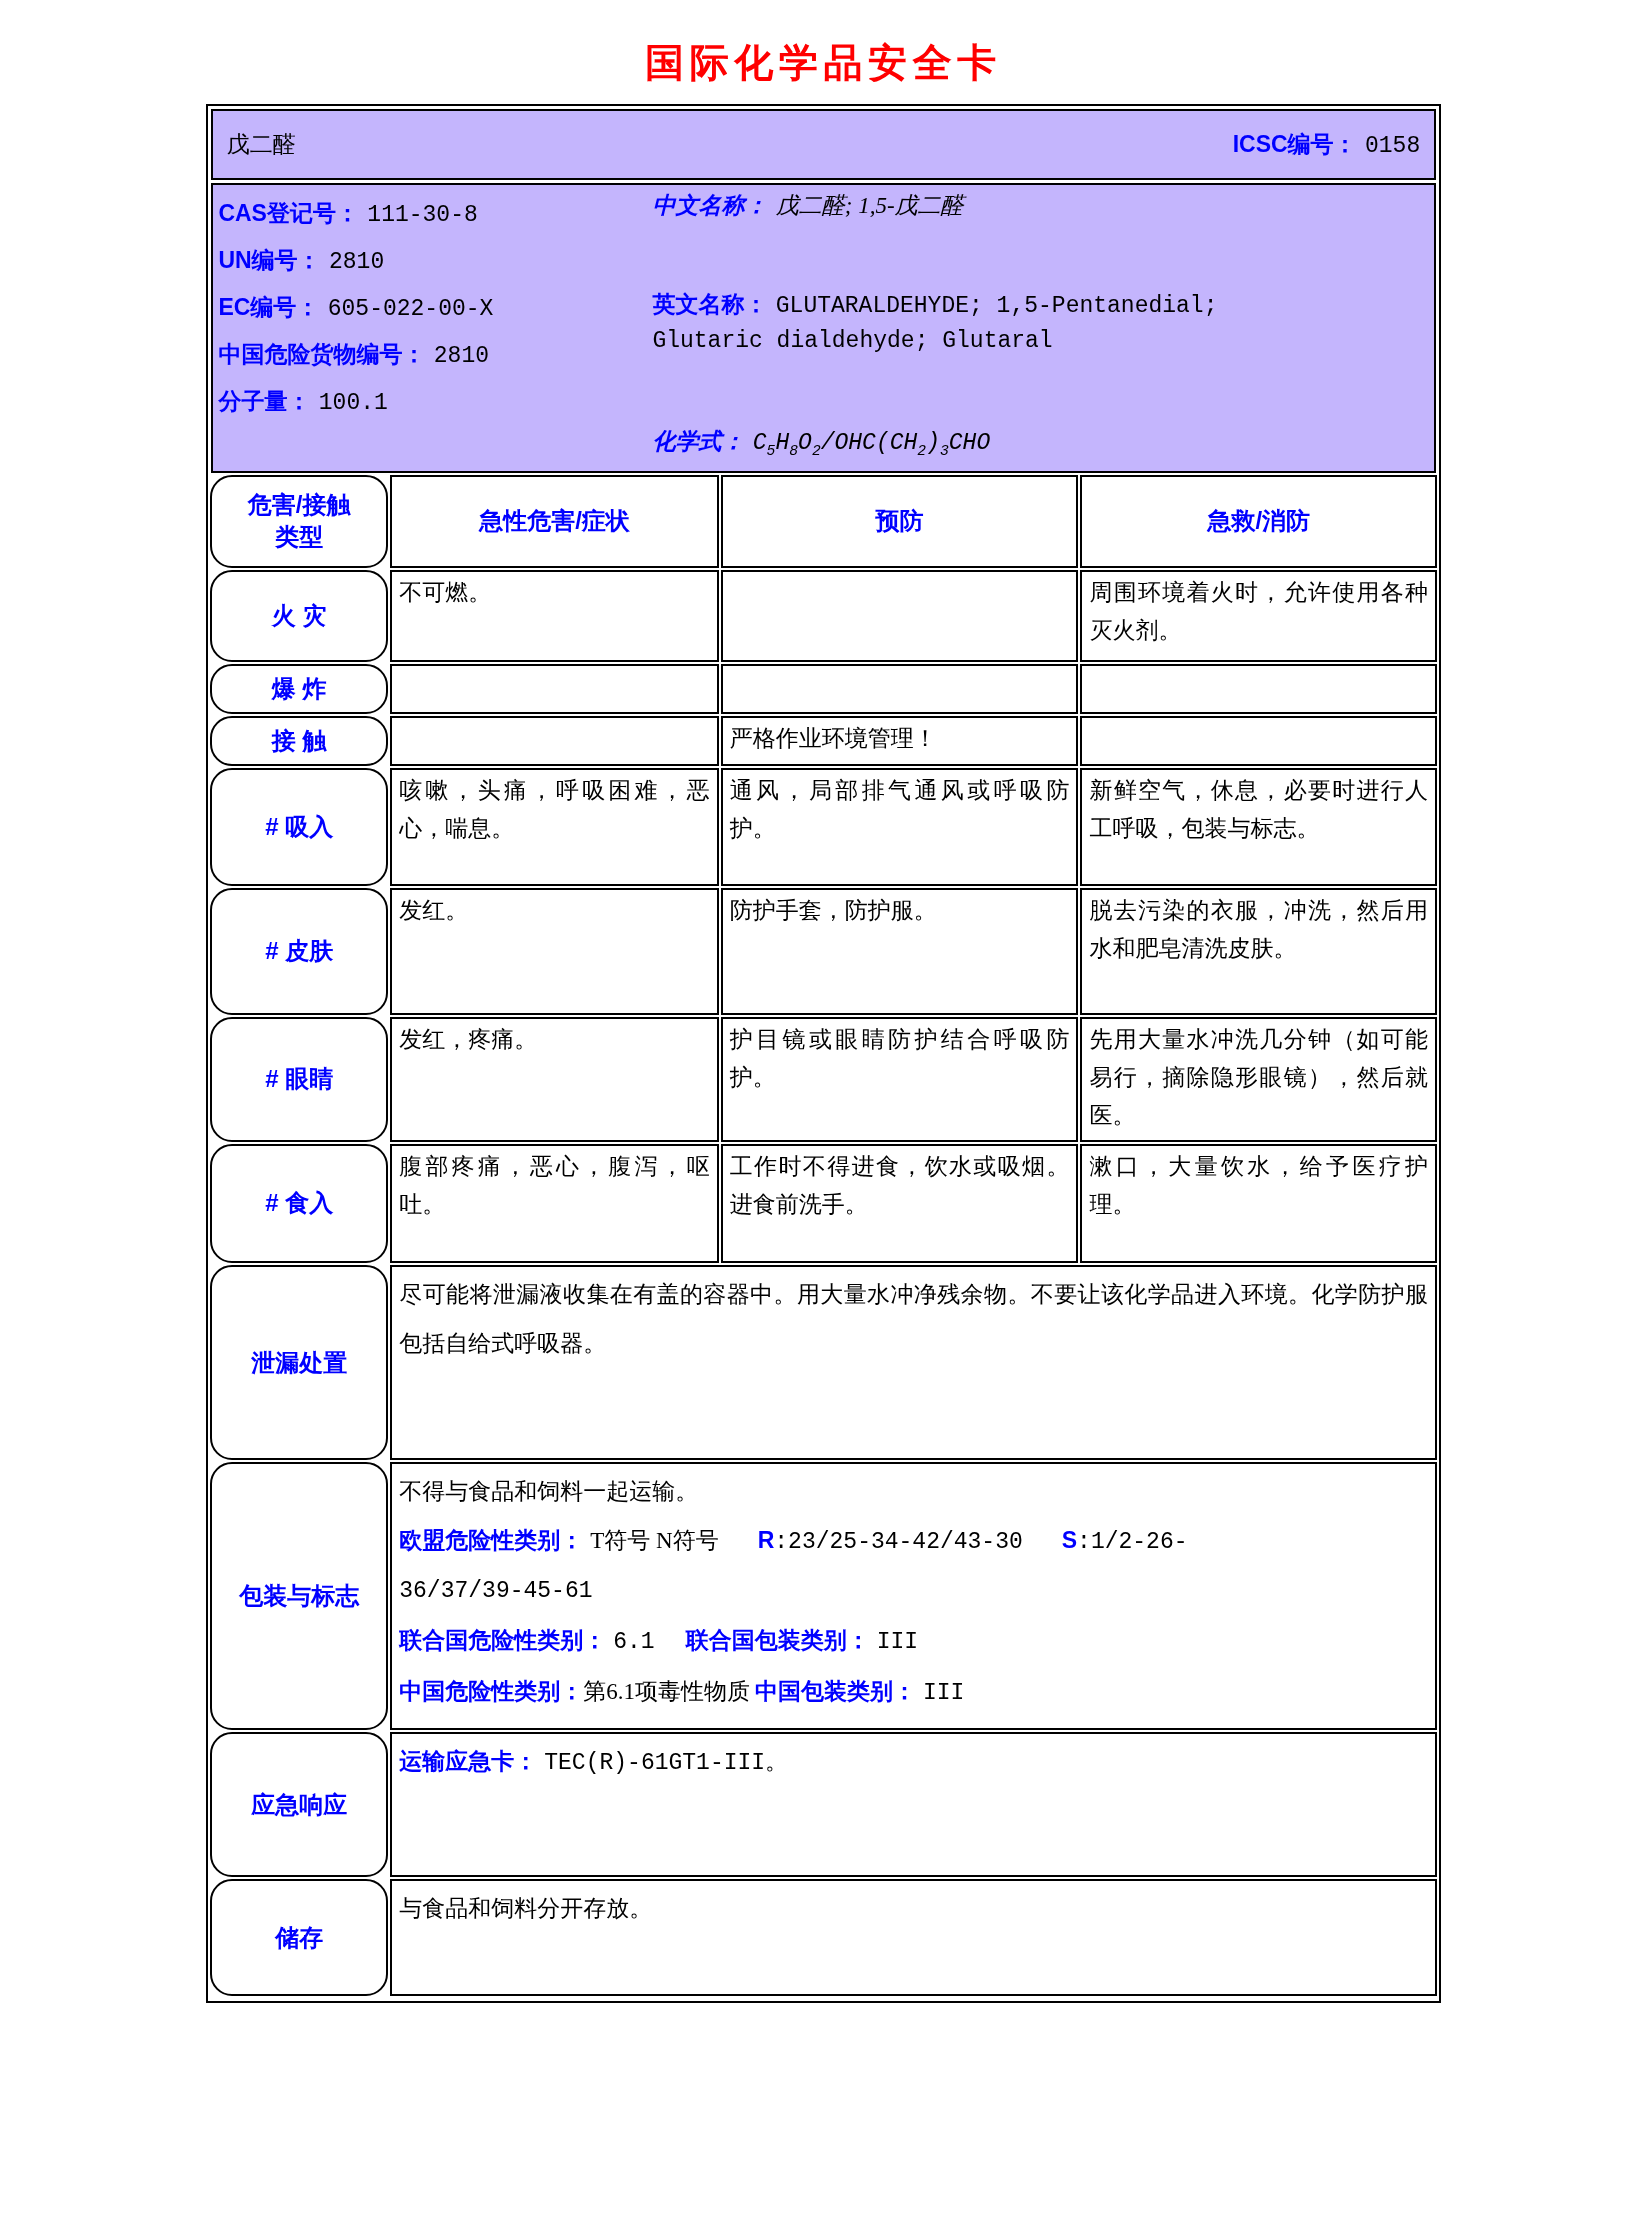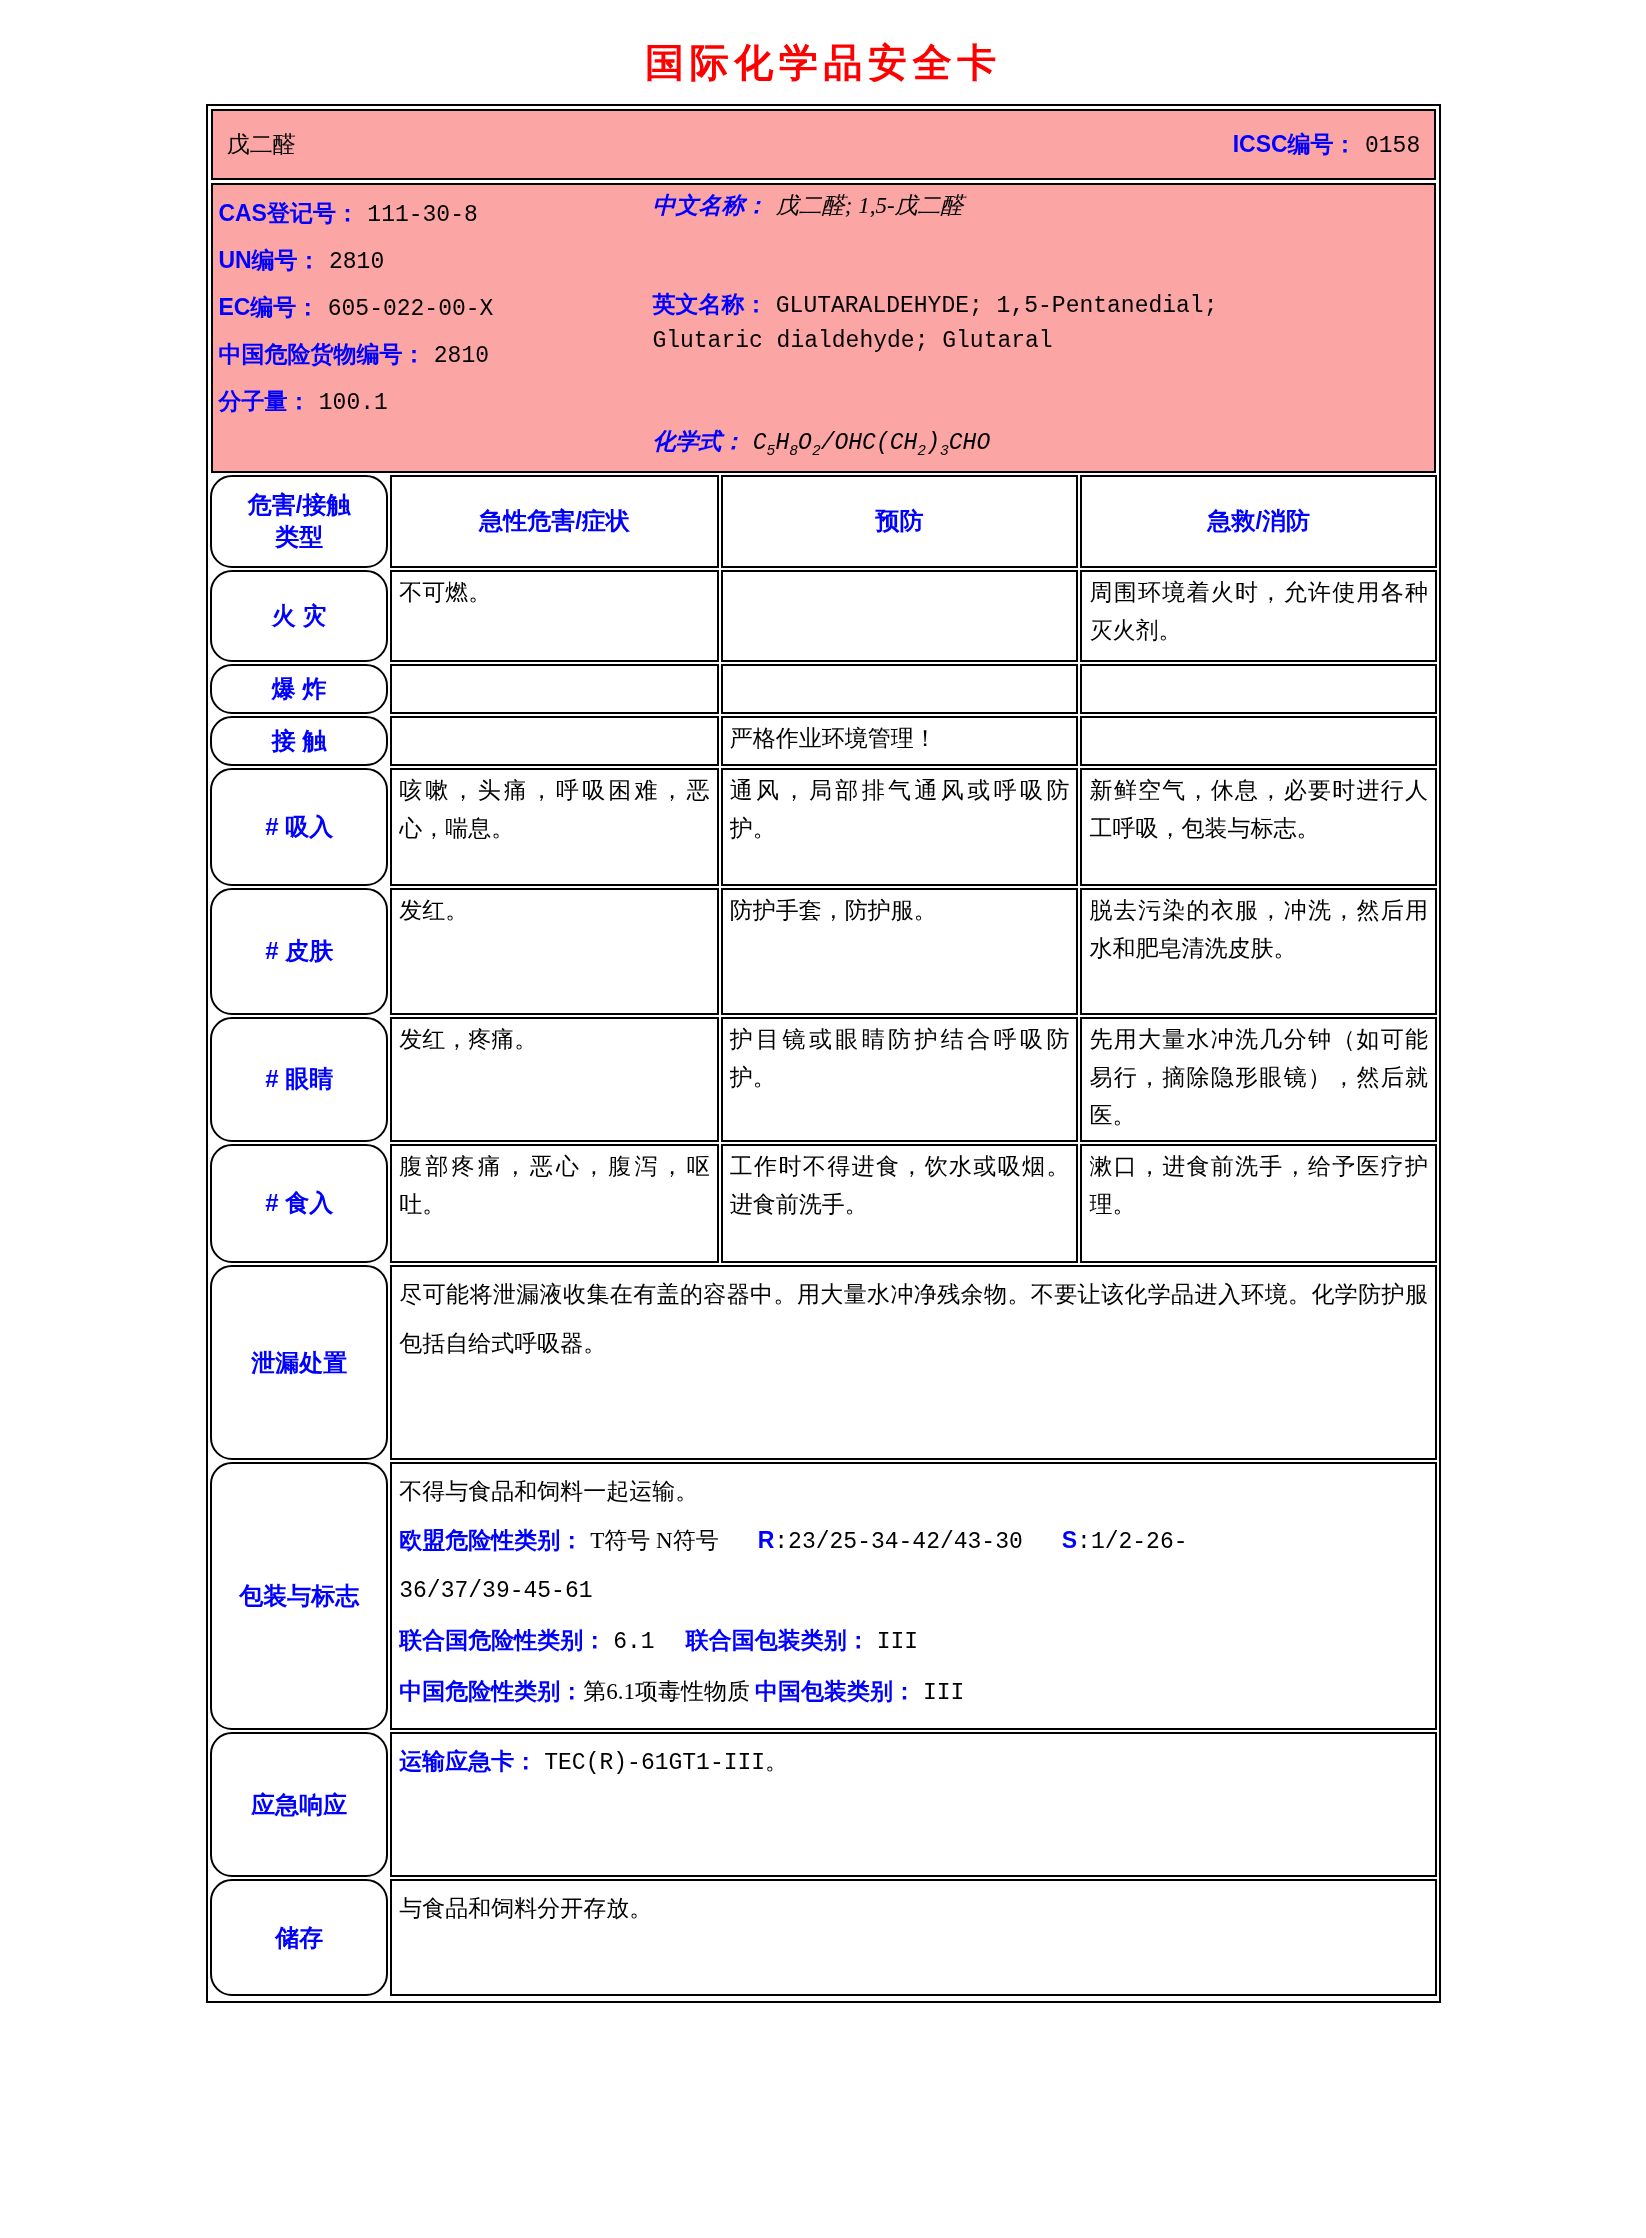--- a/index.html
+++ b/index.html
@@ -10,21 +10,21 @@
   }
   .title{
     margin:36px 0 14px 0;text-align:center;
     color:#ff0000;font-size:39px;font-weight:bold;letter-spacing:5.6px;
     font-family:"Liberation Serif","DejaVu Serif",serif;
   }
   .card{
     width:1231px;margin:0 auto;border:2.8px solid #000;background:#fff;
     padding-bottom:2.8px;
   }
-  .box{border:2.1px solid #000;margin:2.8px 2.8px 0 2.8px;background:#fca5a5;}
+  .box{border:2.1px solid #000;margin:2.8px 2.8px 0 2.8px;background:#c4b5fd;}
   .blue{
     color:#0000ff;font-weight:bold;
     font-family:"Liberation Sans","DejaVu Sans",sans-serif;
   }
   .mono{font-family:"Liberation Mono","DejaVu Sans Mono",monospace;}
   .val{margin-left:8.4px;}
   
   .name-row{display:flex;justify-content:space-between;align-items:center;height:67px;padding:0 14px;}
   
   .info-row{display:flex;min-height:274px;padding:6px 0;}
@@ -162,21 +162,21 @@
     <tr class="r-eye">
       <td class="lbl"># 眼睛</td>
       <td class="ct">发红，疼痛。</td>
       <td class="ct">护目镜或眼睛防护结合呼吸防护。</td>
       <td class="ct">先用大量水冲洗几分钟（如可能易行，摘除隐形眼镜），然后就医。</td>
     </tr>
     <tr class="r-ing">
       <td class="lbl"># 食入</td>
       <td class="ct">腹部疼痛，恶心，腹泻，呕吐。</td>
       <td class="ct">工作时不得进食，饮水或吸烟。进食前洗手。</td>
-      <td class="ct">漱口，进食前洗手，给予医疗护理。</td>
+      <td class="ct">漱口，大量饮水，给予医疗护理。</td>
     </tr>
     <tr class="r-spill">
       <td class="lbl">泄漏处置</td>
       <td class="ct wide" colspan="3">尽可能将泄漏液收集在有盖的容器中。用大量水冲净残余物。不要让该化学品进入环境。化学防护服包括自给式呼吸器。</td>
     </tr>
     <tr class="r-pack">
       <td class="lbl">包装与标志</td>
       <td class="ct wide" colspan="3">
         <div>不得与食品和饲料一起运输。</div>
         <div>

